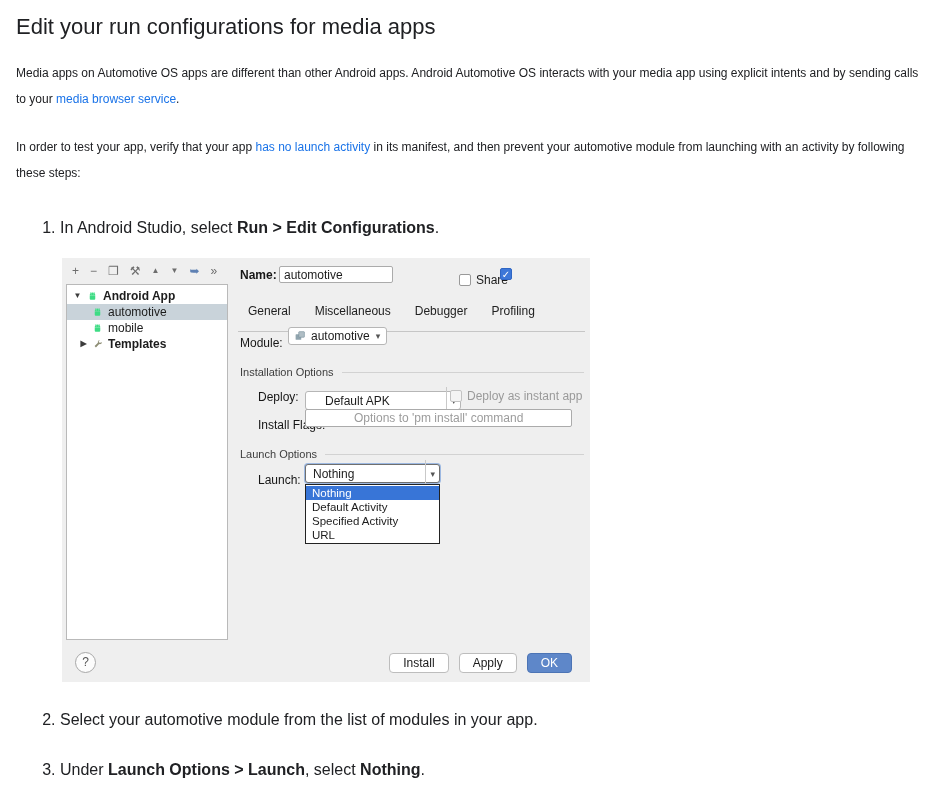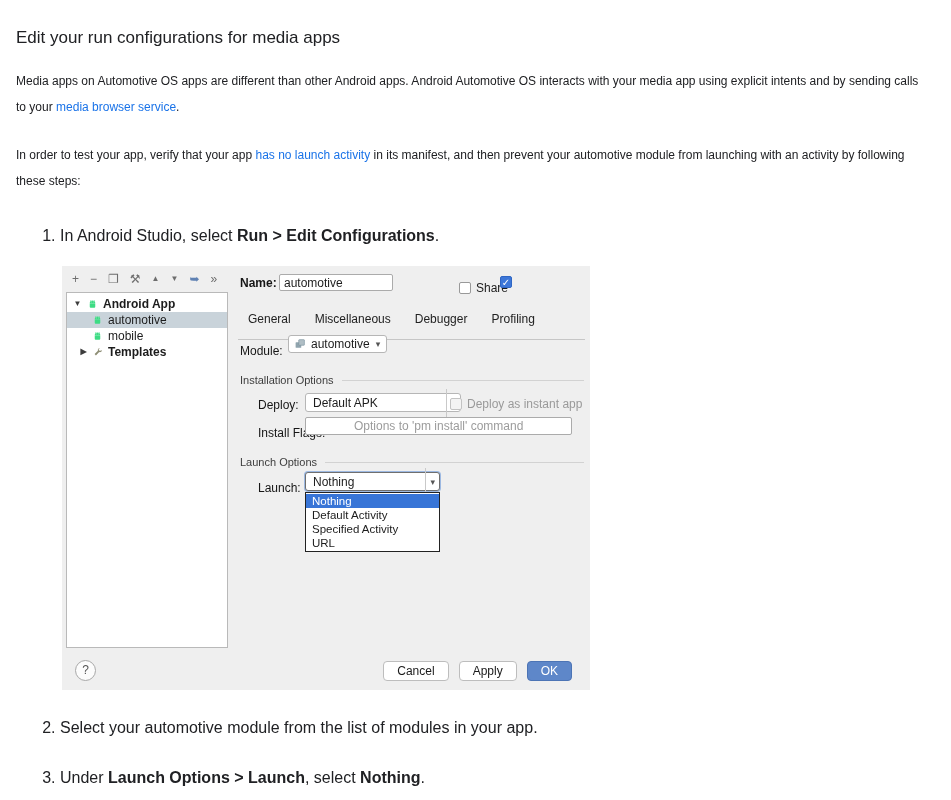--- a/index.html
+++ b/index.html
@@ -1,18 +1,18 @@
 <!DOCTYPE html>
 <html><head>
 <meta charset="utf-8">
 <style>
   * { box-sizing: border-box; }
   body { margin:0; background:#fff; color:#202124; font-family:"Liberation Sans",sans-serif; width:951px; }
   main { padding:12px 28px 24px 16px; }
-  h2 { font-size:17px; font-weight:500; margin:16px 0 20px; color:#202124; }
+  h2 { font-size:22px; font-weight:500; margin:2px 0 20px; color:#202124; }
   p { font-size:12px; line-height:26px; margin:0 0 22px; }
   a { color:#1a73e8; text-decoration:none; cursor:pointer; }
   ol { margin:30px 0 0; padding-left:44px; font-size:16px; line-height:24px; }
   li { margin-bottom:26px; }
   strong { font-weight:700; }
 
   
   .shot { position:relative; width:528px; height:424px; background:#efefef; margin:18px 0 4px 2px;
           font-size:12px; color:#1c1c1c; }
   .shot-toolbar { position:absolute; left:10px; top:5px; display:flex; gap:11px; align-items:center;
@@ -178,21 +178,21 @@
           </span>
           <span>automotive</span>
           <span class="arr">▾</span>
         </span>
 
         <div class="sect" style="top:102px;">
           <span>Installation Options</span>
         </div>
 
         <span class="abs flabel" style="left:196px; top:127px;">Deploy:</span>
-        <span class="combo2" style="left:243px; top:127px; width:156px;">
+        <span class="combo2" style="left:243px; top:133px; width:156px;padding-left:12px;">
           <span class="txt">Default APK</span>
           <span class="arr">▾</span>
         </span>
         <span class="cb" style="left:388px; top:126px;">
           <span class="box dis"></span>
           <span class="dislbl">Deploy as instant app</span>
         </span>
 
         <span class="abs flabel" style="left:196px; top:155px;">Install Flags:</span>
         <input class="tinput" style="left: 243px; top: 151px; width: 267px; height: 18px; padding-left: 48px;" placeholder="Options to 'pm install' command">
@@ -209,21 +209,21 @@
 
         <div class="popup">
           <div class="pitem sel">Nothing</div>
           <div class="pitem">Default Activity</div>
           <div class="pitem">Specified Activity</div>
           <div class="pitem">URL</div>
         </div>
 
         <div class="help">?</div>
         <div class="btns">
-          <button class="btn">Cancel</button>
+          <button class="btn">Install</button>
           <button class="btn">Apply</button>
           <button class="btn primary">OK</button>
         </div>
       </figure>
       
     </li>
 
     <li><span>Select your automotive module from the list of modules in your app.</span></li>
 
     <li><span>Under </span><strong>Launch Options &gt; Launch</strong><span>, select </span><strong>Nothing</strong><span>.</span></li>

